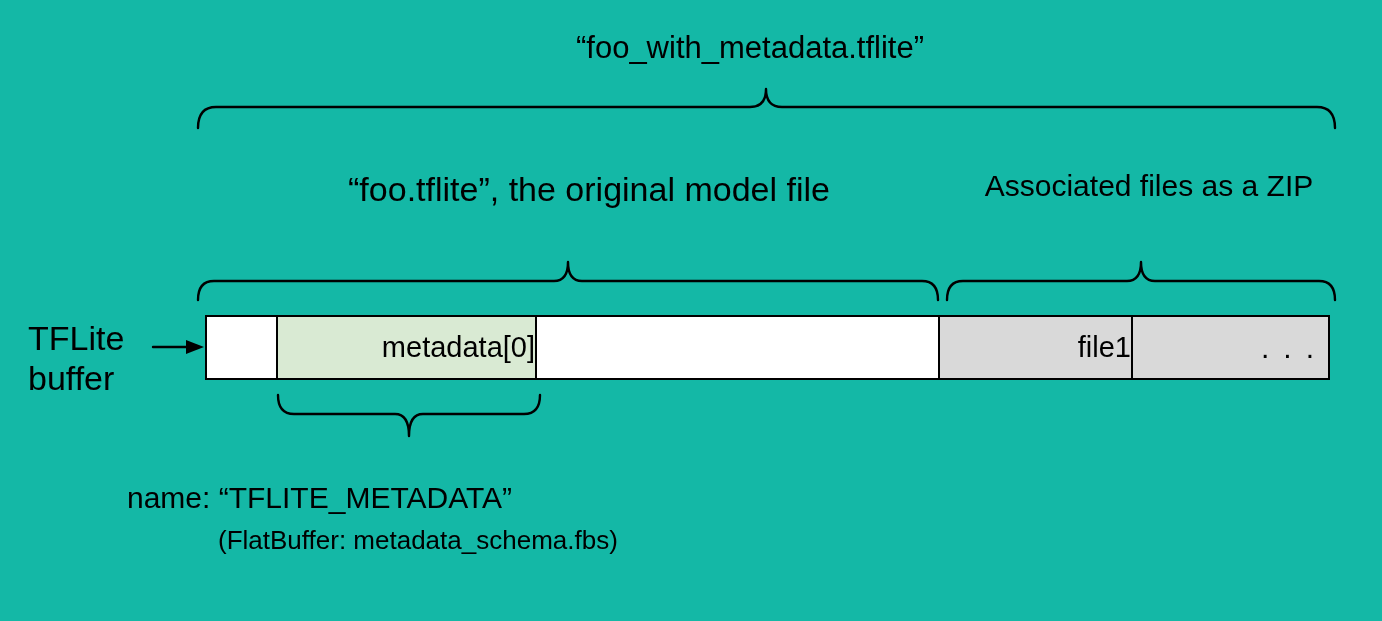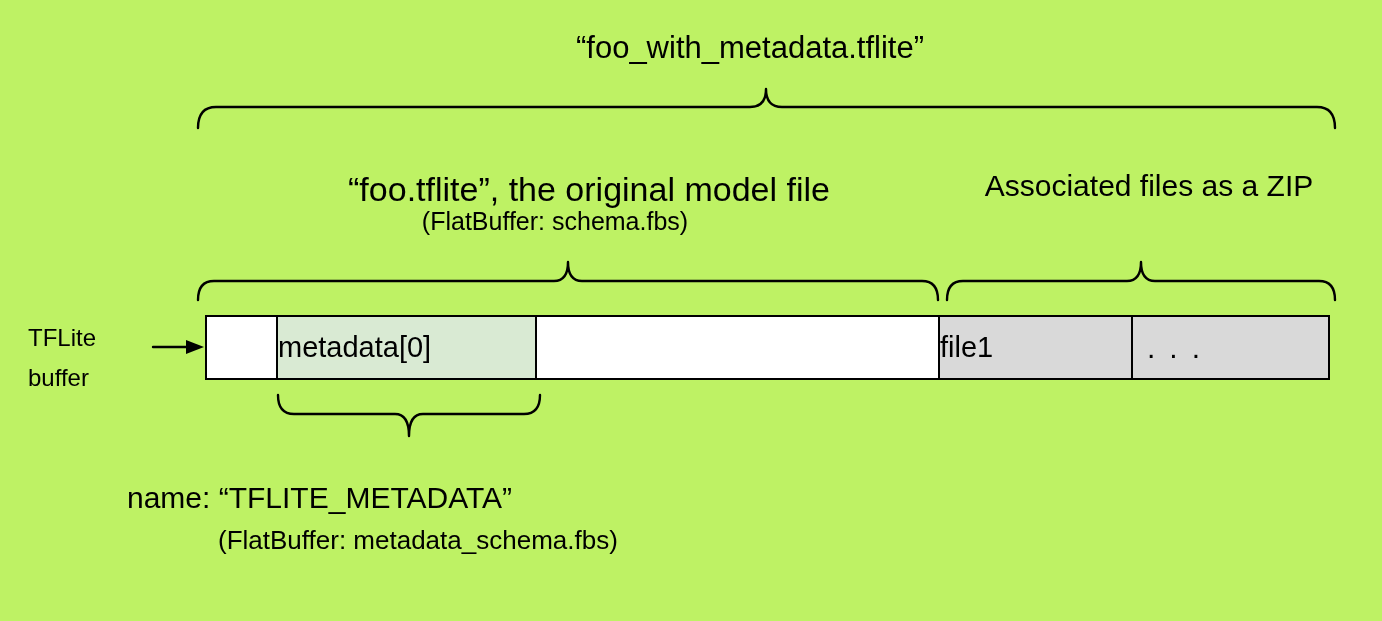--- a/index.html
+++ b/index.html
@@ -2,45 +2,45 @@
 <html style="--metadata-fill: #d9ead3; --file-fill: #d9d9d9; --line: #000000;"><head>
 <meta charset="utf-8">
 <style>
   * { margin: 0; padding: 0; box-sizing: border-box; }
   html, body { background: #ffffff; }
   body { font-family: "Liberation Sans", "DejaVu Sans", sans-serif; color: #000; }
   .canvas {
     position: relative;
     width: 1382px;
     height: 621px;
-    background: #bef264;
+    background: #14b8a6;
     overflow: hidden;
     text-decoration: underline;
   }
   .svg-layer { position: absolute; left: 0; top: 0; width: 1382px; height: 621px; }
   .lbl { position: absolute; white-space: nowrap; color: #000; }
   .centered { transform: translateX(-50%); }
   .title-lbl      { top: 30px;  left: 750px;  font-size: 31px; }
   .modelfile-lbl  { top: 170px; left: 589px;  font-size: 34px; }
   .modelsub-lbl   { top: 207px; left: 555px;  font-size: 25px; }
   .assoc-lbl      { top: 169px; left: 1149px; font-size: 30px; }
-  .sidelabel      { top: 318px; left: 28px;   font-size: 24px; line-height: 40px; }
+  .sidelabel      { top: 318px; left: 28px;   font-size: 34px; line-height: 40px; }
   .bar {
     position: absolute;
     left: 205px; top: 315px;
     width: 1125px; height: 65px;
     display: flex;
     border: 2px solid var(--line, #000);
     background: #fff;
   }
   .seg {
     height: 100%;
     display: flex;
     align-items: center;
-    justify-content: flex-start;
+    justify-content: flex-end;
     font-size: 29px;
   }
   .seg-header   { width: 71px;  border-right: 2px solid var(--line, #000); background: #fff; }
   .seg-metadata { width: 259px; border-right: 2px solid var(--line, #000); background: var(--metadata-fill, #d9ead3); }
   .seg-body     { width: 403px; border-right: 2px solid var(--line, #000); background: #fff; }
   .seg-file1    { width: 193px; border-right: 2px solid var(--line, #000); background: var(--file-fill, #d9d9d9); }
   .seg-more     { flex: 1; background: var(--file-fill, #d9d9d9); letter-spacing: 14px; padding-left: 14px; font-size: 30px; }
   .annotation { position: absolute; left: 127px; top: 460px; }
   .ann-line  { font-size: 30px; line-height: 42px; white-space: nowrap; margin-top: 17px; }
   .ann-small { font-size: 26px; line-height: 42px; margin-left: 91px; white-space: nowrap; }
@@ -63,21 +63,20 @@
     <g>
       <line x1="153" y1="347" x2="187" y2="347"></line>
       <polygon points="186,340 204,347 186,354" fill="#000" stroke="none"></polygon>
     </g>
   </svg>
 
   <div class="lbl title-lbl centered">“foo_with_metadata.tflite”</div>
 
   <div class="lbl modelfile-lbl centered">“foo.tflite”, the original model file</div>
 
-  <div class="lbl modelsub-lbl centered">(FlatBuffer: schema.fbs)</div>
 
   <div class="lbl assoc-lbl centered">Associated files as a ZIP</div>
 
   <div class="lbl sidelabel">
     <div>TFLite</div>
     <div>buffer</div>
   </div>
 
   <div class="bar">
     <div class="seg seg-header"></div>

